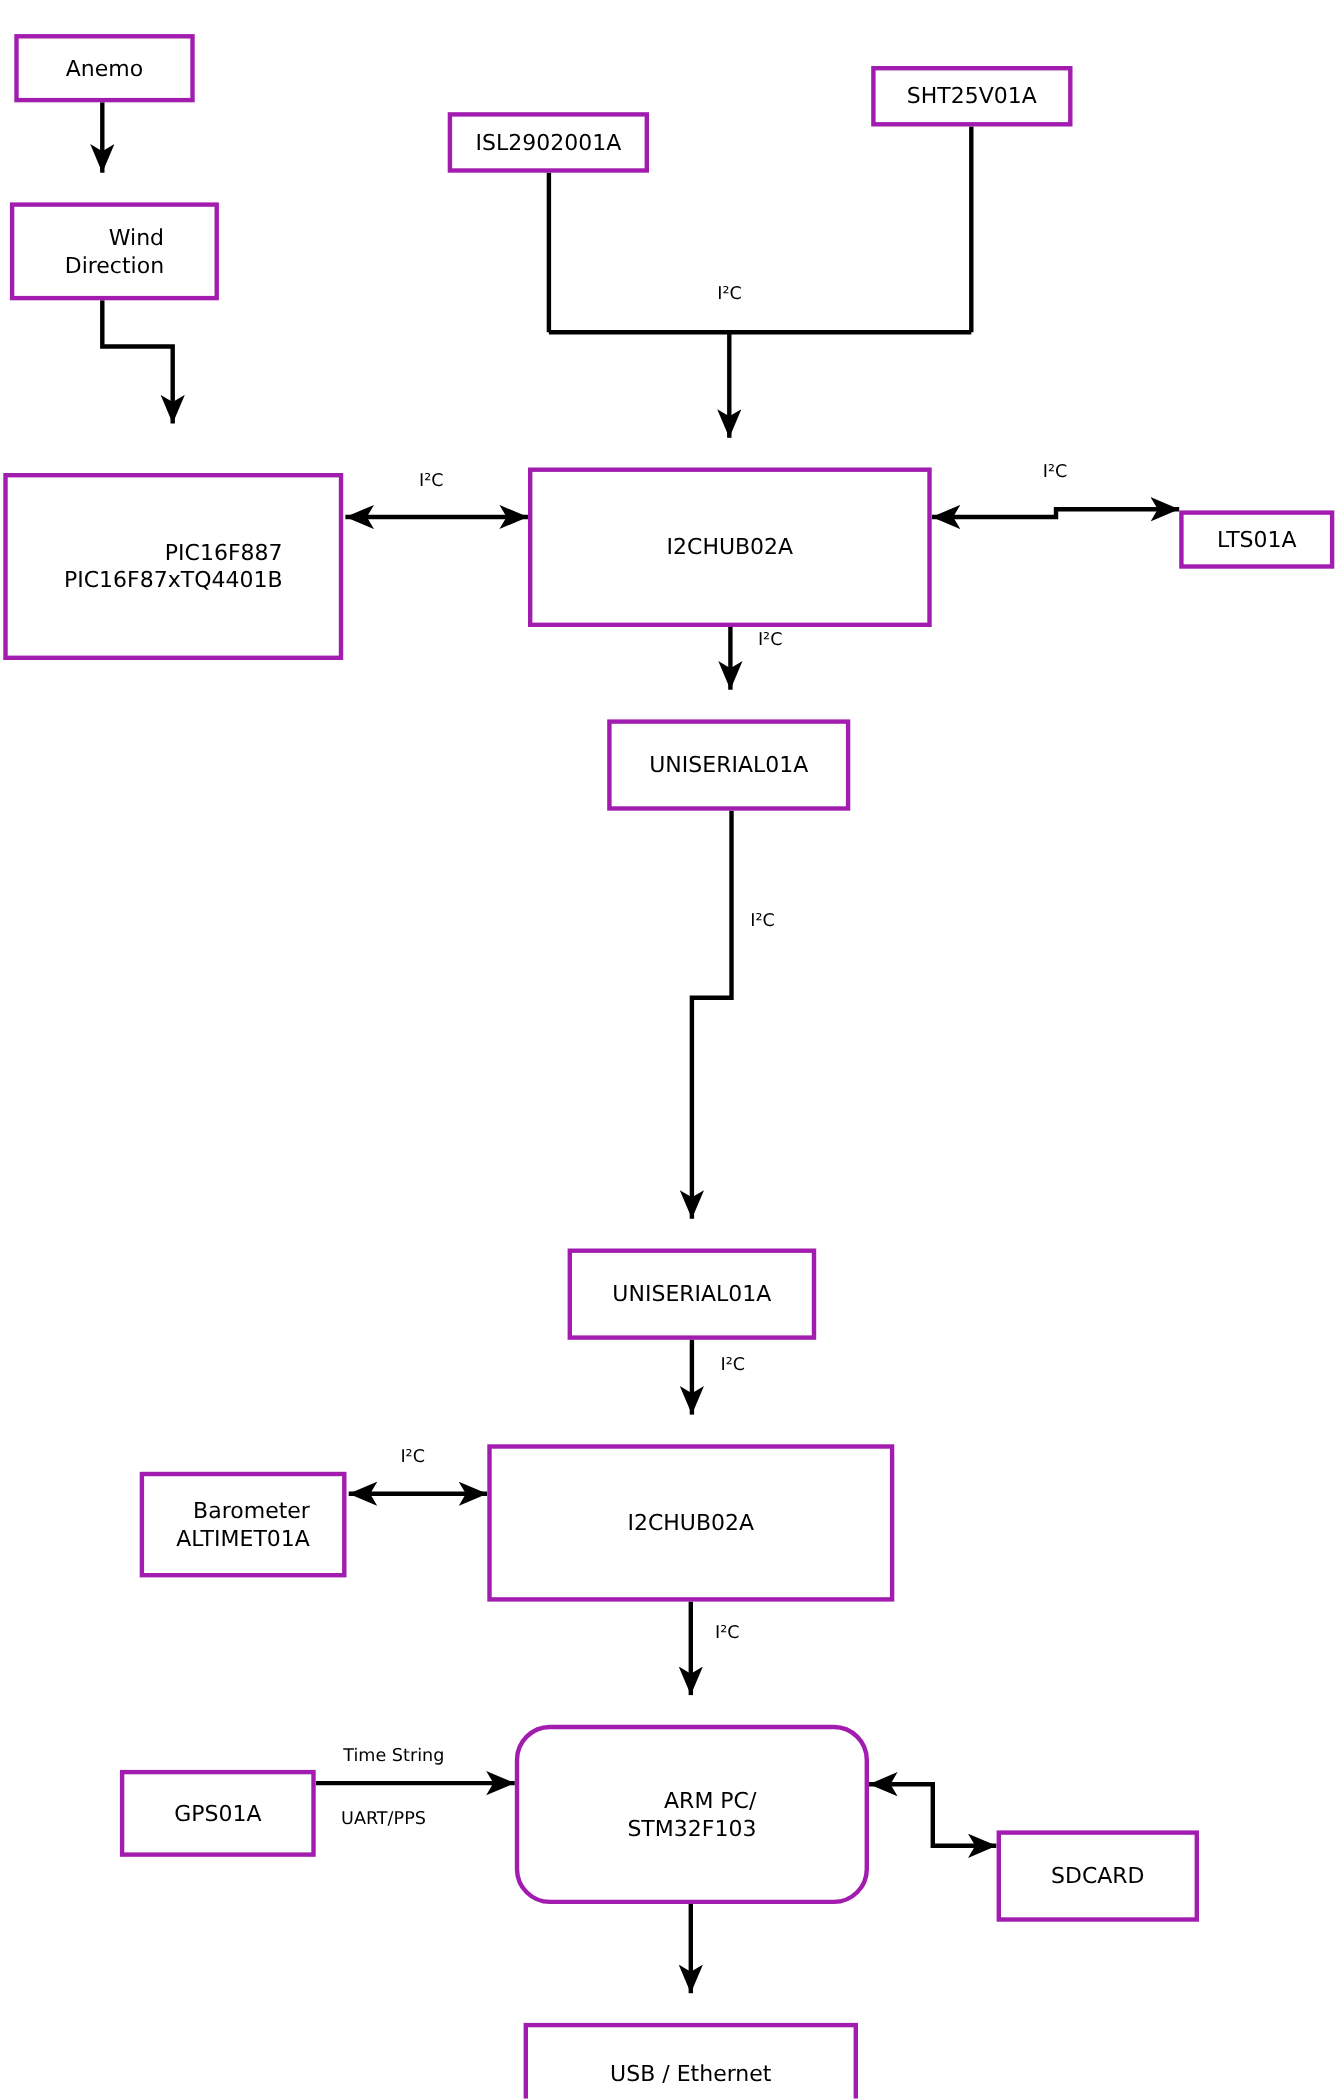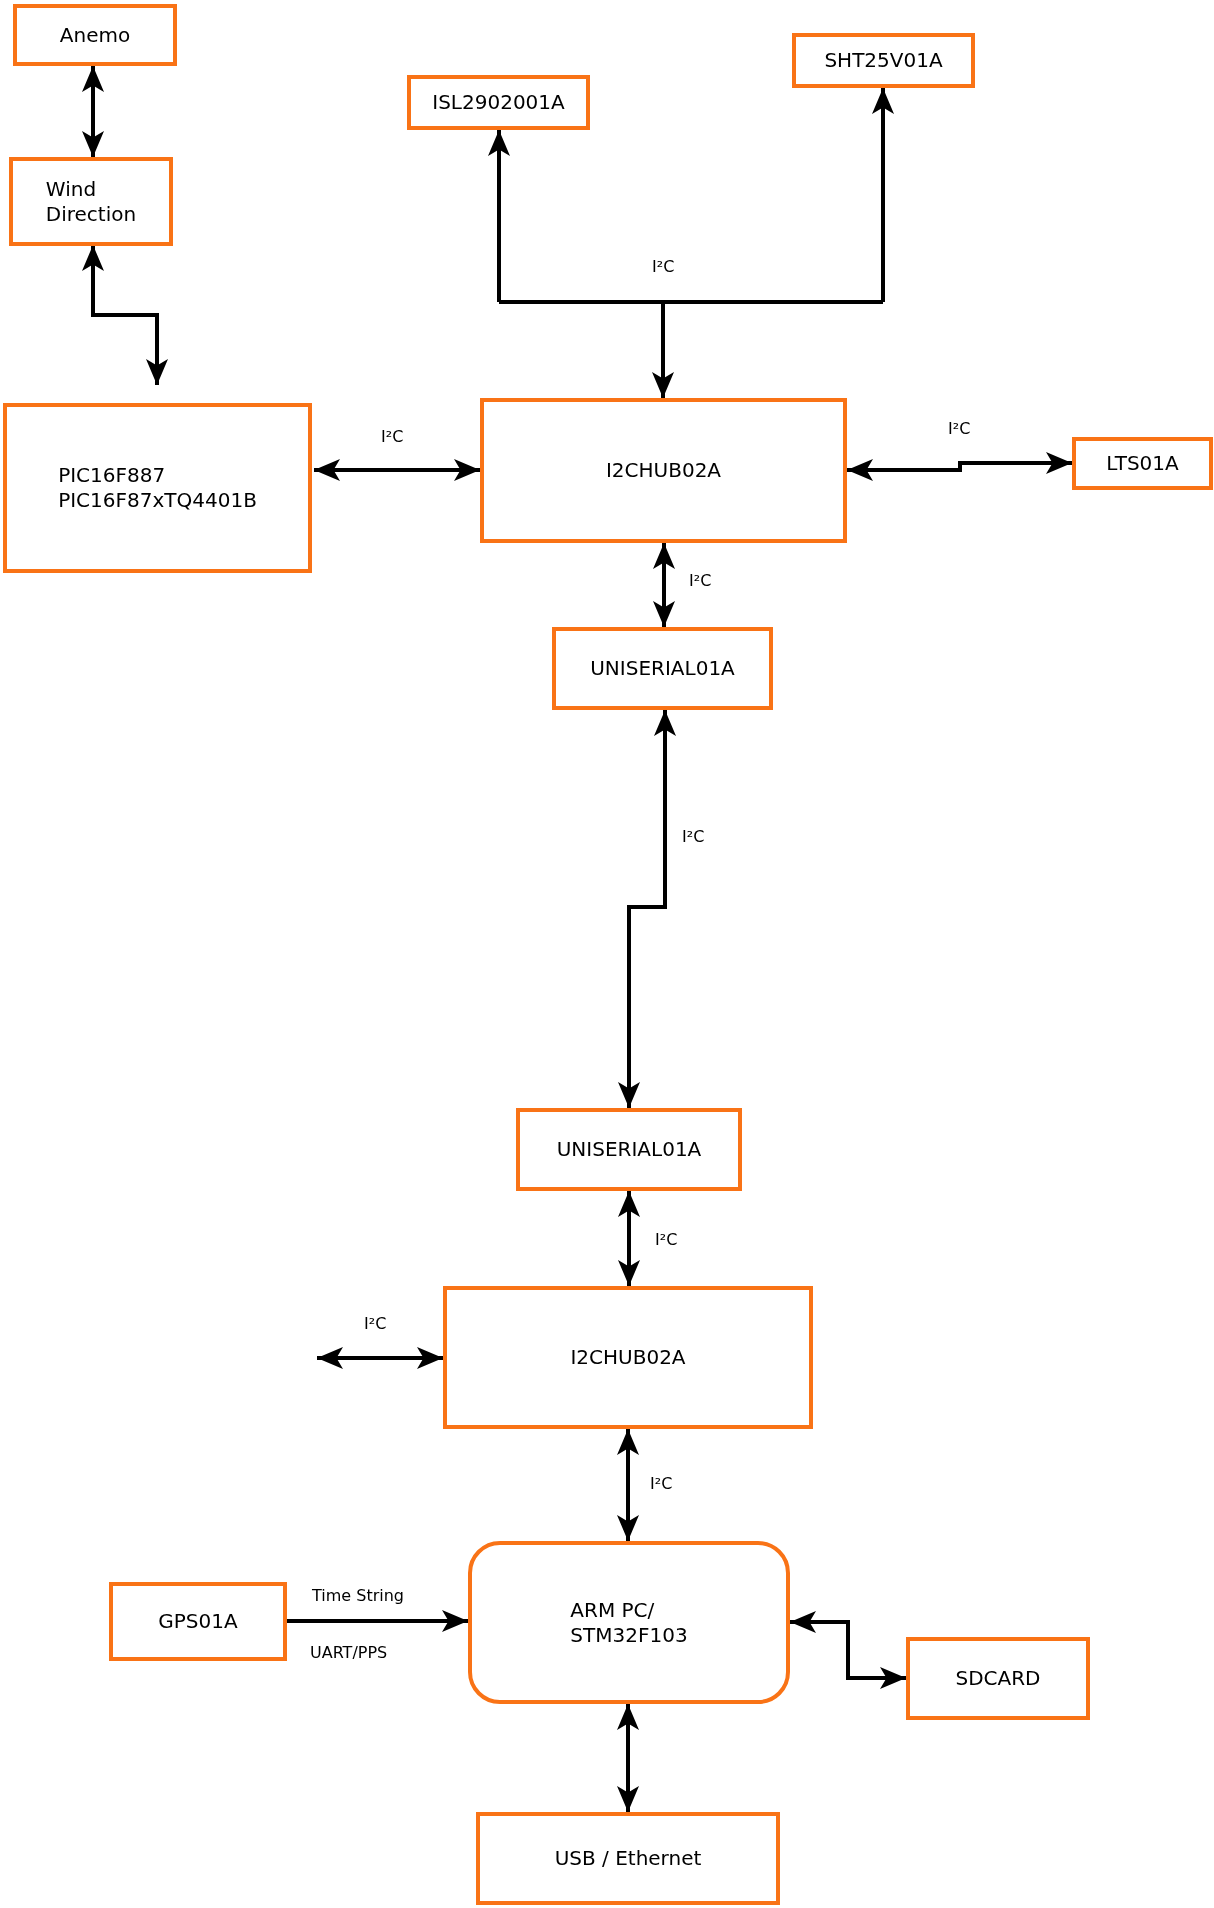--- a/index.html
+++ b/index.html
@@ -14,25 +14,26 @@
   }
   #wires {
     position: absolute;
     left: 0; top: 0;
     width: 1214px; height: 1908px;
   }
   .node {
     position: absolute;
     box-sizing: border-box;
     background: #ffffff;
-    border: 4px solid #f97316;
+    border: 4px solid #a21caf;
     display: flex;
     align-items: center;
     justify-content: center;
-    text-align: left;
+    text-align: right;
+    margin-top: 27px;
   }
   .node .lbl {
     font-size: 20px;
     line-height: 25px;
     white-space: pre-line;
     color: #000000;
   }
   .edge-label {
     position: absolute;
     font-size: 16px;
@@ -69,21 +70,21 @@
       <path d="M287,1621 H468" marker-end="url(#arr)"></path>
       <path d="M790,1622 H848 V1678 H906" marker-start="url(#arr)" marker-end="url(#arr)"></path>
       <path d="M628,1704 V1812" marker-start="url(#arr)" marker-end="url(#arr)"></path>
     </g>
   </svg>
 
   <div class="node" style="left:13px; top:4px; width:164px; height:62px;">
     <span class="lbl">Anemo</span>
   </div>
 
-  <div class="node" style="left:9px; top:157px; width:164px; height:89px;">
+  <div class="node" style="left:9px; top:157px; width:190px; height:89px;">
     <span class="lbl">Wind
 Direction</span>
   </div>
 
   <div class="node" style="left:3px; top:403px; width:309px; height:170px;">
     <span class="lbl">PIC16F887
 PIC16F87xTQ4401B</span>
   </div>
 
   <div class="node" style="left:407px; top:75px; width:183px; height:55px;">
@@ -107,20 +108,24 @@
   </div>
 
   <div class="node" style="left:516px; top:1108px; width:226px; height:83px;">
     <span class="lbl">UNISERIAL01A</span>
   </div>
 
   <div class="node" style="left:443px; top:1286px; width:370px; height:143px;">
     <span class="lbl">I2CHUB02A</span>
   </div>
 
+  <div class="node" style="left:127px; top:1311px; width:188px; height:96px;">
+    <span class="lbl">Barometer
+ALTIMET01A</span>
+  </div>
 
   <div class="node" style="left:109px; top:1582px; width:178px; height:79px;">
     <span class="lbl">GPS01A</span>
   </div>
 
   <div class="node" style="left:468px; top:1541px; width:322px; height:163px;border-radius:32px;">
     <span class="lbl">ARM PC/
 STM32F103</span>
   </div>
 

